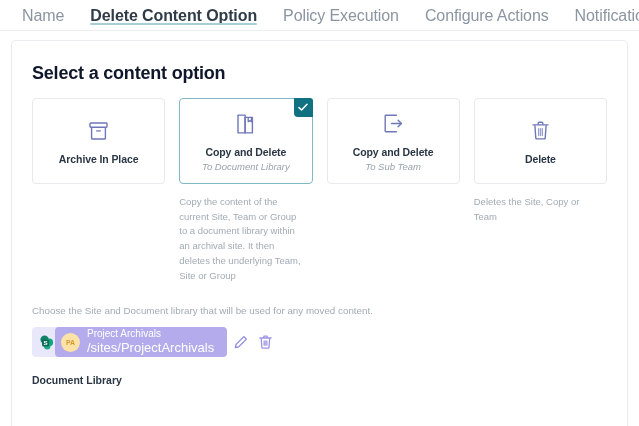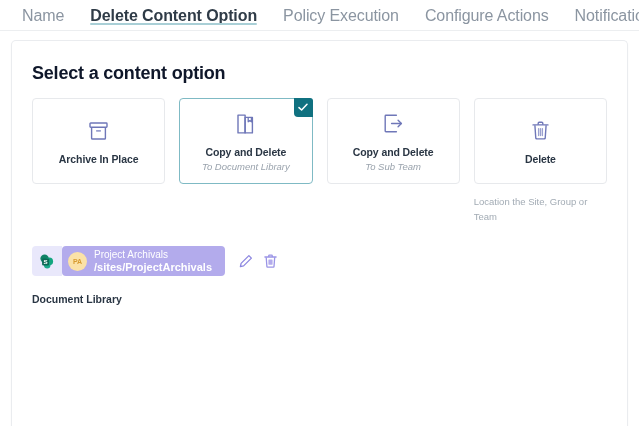--- a/index.html
+++ b/index.html
@@ -133,24 +133,24 @@
     letter-spacing: -0.1px;
   }
   .req { color: #e8443a; font-size: 11px; }
   .field-help {
     margin-top: 9px;
     font-size: 9.8px;
     color: #a2abb4;
   }
 
   .chip-row {
-    margin-top: 19px;
+    margin-top: 11px;
     display: flex;
     align-items: center;
-    gap: 9px;
+    gap: 2px;
   }
   .sp-tile {
     width: 30px; height: 30px;
     background: #e9e8fb;
     border-radius: 4px 0 0 4px;
     display: flex; align-items: center; justify-content: center;
     flex: none;
   }
   .chip {
     height: 30px;
@@ -167,21 +167,21 @@
     border-radius: 50%;
     background: #fbe2a7;
     color: #d79b30;
     font-size: 7px;
     font-weight: bold;
     display: flex; align-items: center; justify-content: center;
     flex: none;
   }
   .chip-texts { display: flex; flex-direction: column; justify-content: center; }
   .chip-name { font-size: 10px; color: #ffffff; line-height: 1.2; }
-  .chip-path { font-size: 11px; color: #ffffff; font-weight: bold; line-height: 1.25; }
+  .chip-path { font-size: 13px; color: #ffffff; font-weight: normal; line-height: 1.25; }
 
   .chip-actions { display: flex; align-items: center; gap: 11px; margin-left: 5px; }
   .ico-btn { cursor: pointer; display: flex; align-items: center; }
 
   
   .dl-wrap { margin-top: 17px; }
   .dl-label {
     font-size: 10.5px;
     font-weight: bold;
     color: #2a3644;
@@ -228,20 +228,21 @@
         <div class="card-icon">
           <svg width="17" height="20" viewBox="0 0 17 20" fill="none">
             <path d="M1 1.1h7.1v17.8H1z" stroke="#6f77b8" stroke-width="1.4" stroke-linejoin="round"></path>
             <path d="M8.1 3.4h7.3v15.5H8.1z" stroke="#6f77b8" stroke-width="1.4" stroke-linejoin="round"></path>
             <path d="M11.2 3.6v4.2l1.6-1.2 1.6 1.2V3.6" stroke="#6f77b8" stroke-width="1.3" stroke-linejoin="round"></path>
           </svg>
         </div>
         <div class="card-title">Copy and Delete</div>
         <div class="card-sub">To Document Library</div>
       </div>
+      <div class="card-desc">Copy the content of the current Site, Team or Group to a document library within an archival site. It then deletes the underlying Team, Site or Group</div>
     </div>
 
     <div class="card-col">
       <div class="card">
         <div class="card-icon">
           <svg width="19" height="19" viewBox="0 0 19 19" fill="none">
             <path d="M12.4 1.2H1.9a0.7 0.7 0 0 0-0.7 0.7v15.2a0.7 0.7 0 0 0 0.7 0.7h10.5" stroke="#6f77b8" stroke-width="1.4" stroke-linecap="round"></path>
             <path d="M7.6 9.5h9.6" stroke="#6f77b8" stroke-width="1.4" stroke-linecap="round"></path>
             <path d="M14.1 6.3 17.4 9.5 14.1 12.7" stroke="#6f77b8" stroke-width="1.4" stroke-linecap="round" stroke-linejoin="round"></path>
           </svg>
@@ -256,26 +257,27 @@
         <div class="card-icon">
           <svg width="17" height="19" viewBox="0 0 17 19" fill="none">
             <path d="M1 3.9h15" stroke="#6f77b8" stroke-width="1.4" stroke-linecap="round"></path>
             <path d="M6.2 3.7V2.2a1 1 0 0 1 1-1h2.6a1 1 0 0 1 1 1v1.5" stroke="#6f77b8" stroke-width="1.4" stroke-linejoin="round"></path>
             <path d="M2.9 4.2l0.9 13.0a0.8 0.8 0 0 0 0.8 0.7h7.8a0.8 0.8 0 0 0 0.8-0.7l0.9-13.0" stroke="#6f77b8" stroke-width="1.4" stroke-linejoin="round"></path>
             <path d="M6.6 7.6v7M8.5 7.6v7M10.4 7.6v7" stroke="#9aa0cf" stroke-width="1.3" stroke-linecap="round"></path>
           </svg>
         </div>
         <div class="card-title">Delete</div>
       </div>
-      <div class="card-desc">Location the Site, Group or Team</div>
+      <div class="card-desc">Deletes the Site, Copy or Team</div>
     </div>
 
   </div>
 
   <div class="arch-wrap">
+    <div class="field-help">Choose the Site and Document library that will be used for any moved content.</div>
 
     <div class="chip-row">
       <div class="sp-tile">
         <svg width="16" height="15" viewBox="0 0 16 15" fill="none">
           <circle cx="5.6" cy="4.6" r="4.2" fill="#0f8266"></circle>
           <circle cx="10.3" cy="7.4" r="3.8" fill="#12a67f"></circle>
           <circle cx="8.2" cy="11.3" r="3.2" fill="#1aa98a"></circle>
           <rect x="3.1" y="4.4" width="7" height="7" rx="0.8" fill="#0b6b56"></rect>
           <text x="6.6" y="9.9" font-family="Liberation Sans, sans-serif" font-size="6.2" font-weight="bold" fill="#ffffff" text-anchor="middle">S</text>
         </svg>

